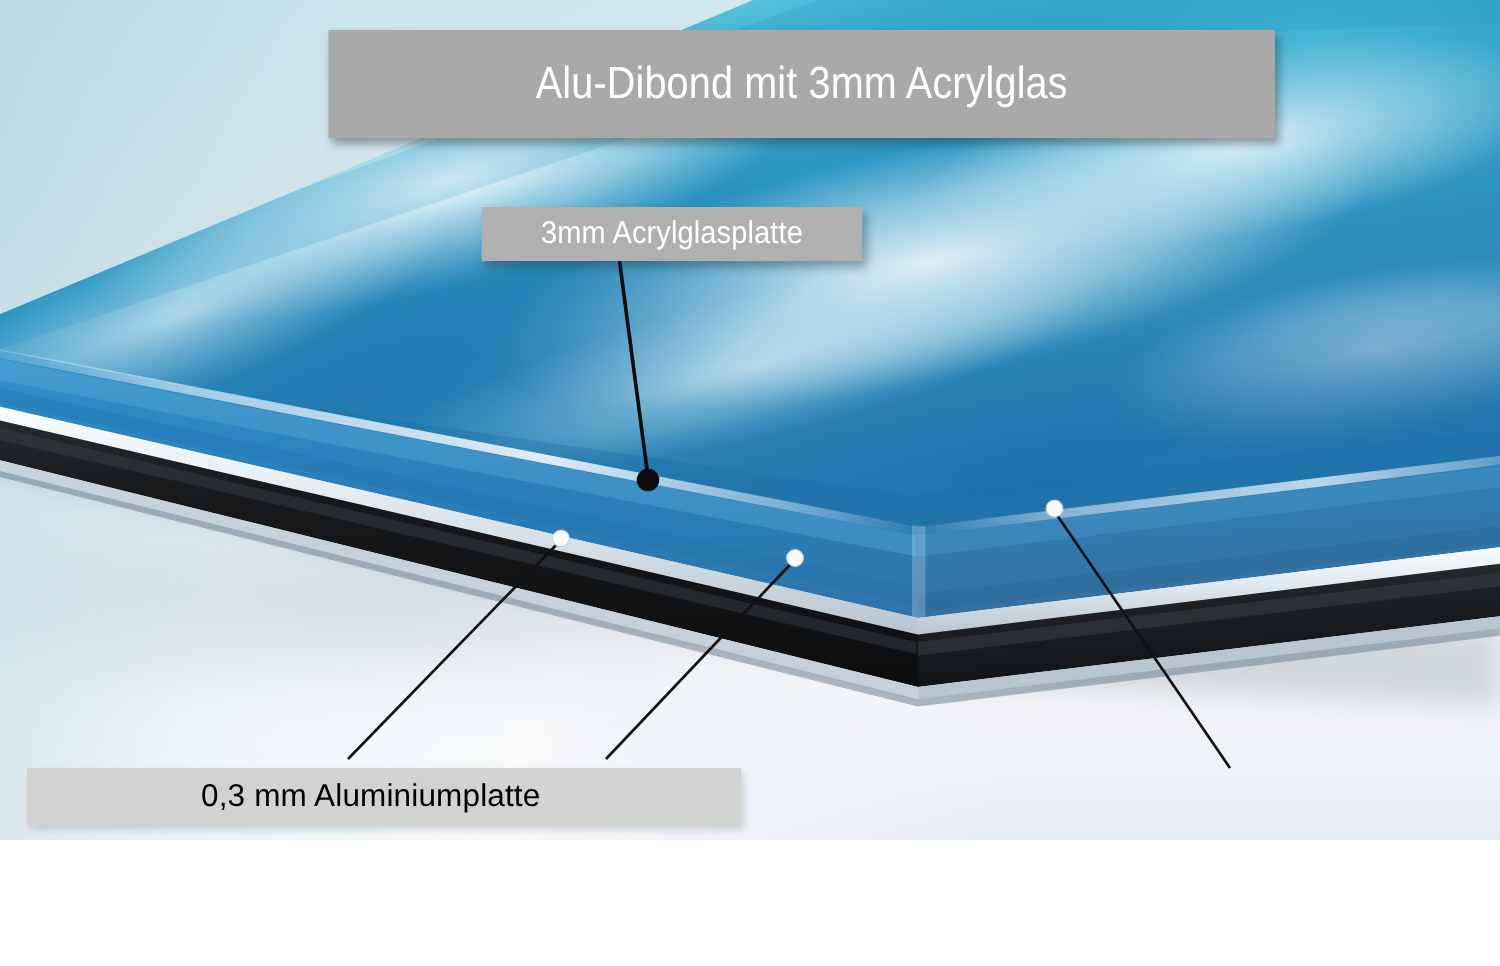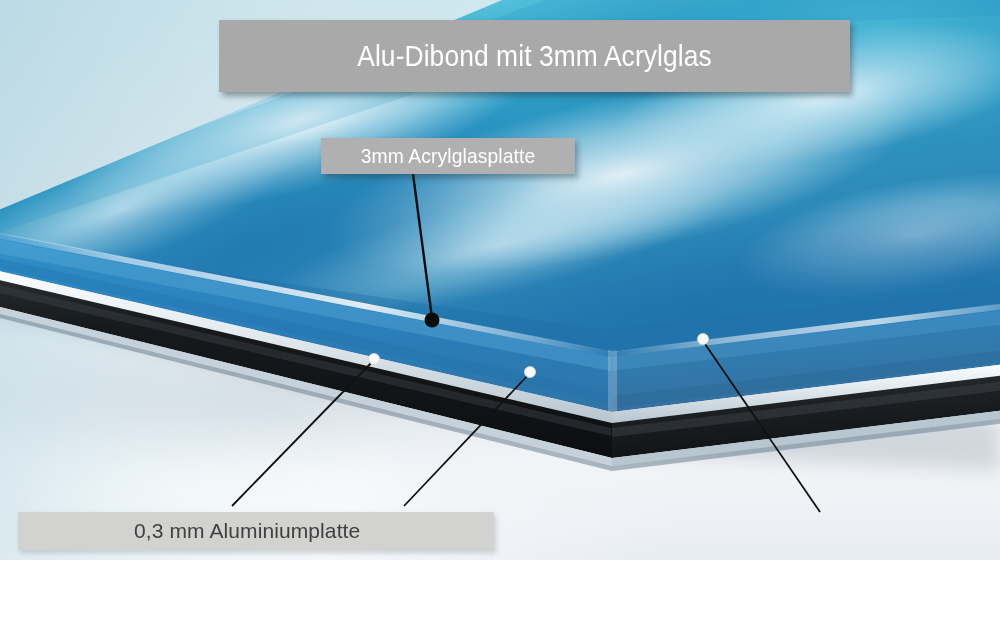--- a/index.html
+++ b/index.html
@@ -75,21 +75,21 @@
     color: #ffffff;
     box-shadow: 3px 4px 6px rgba(40,55,65,0.45);
   }
   .callout.mid {
     background: #b0b0b0;
     color: #ffffff;
     box-shadow: 3px 4px 6px rgba(40,55,65,0.40);
   }
   .callout.light {
     background: #d2d2d0;
-    color: #404040;
+    color: #000000;
     box-shadow: 2px 3px 5px rgba(80,95,110,0.25);
   }
 
   #label-title {
     left: 176px; top: 20px;
     width: 717px; height: 72px;
     font-size: 30px;
     font-family: "Liberation Sans Narrow", "Liberation Sans", sans-serif;
     transform: scaleX(0.88);
     transform-origin: center center;

